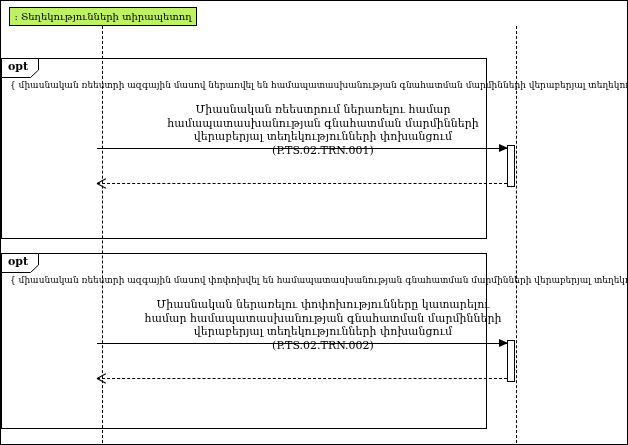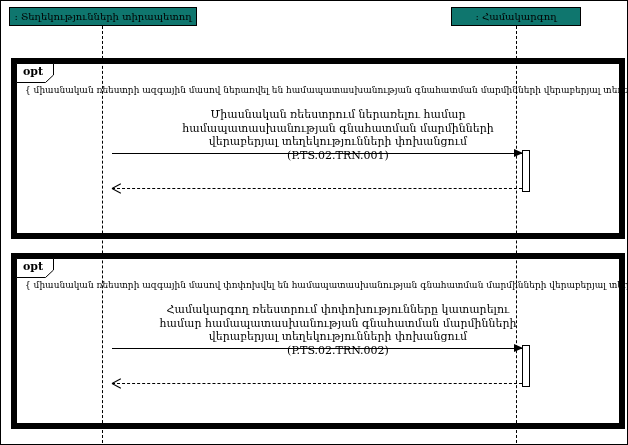--- a/index.html
+++ b/index.html
@@ -19,34 +19,34 @@
     top: 25px;
     bottom: 1px;
     width: 0;
     border-left: 1px dashed #000;
   }
   .actor-box {
     position: absolute;
     top: 6px;
     height: 19px;
     border: 1px solid #000;
-    background: #0f766e;
+    background: #bef264;
     display: flex;
     align-items: center;
     justify-content: center;
     font-size: 10px;
     white-space: nowrap;
     box-sizing: border-box;
     z-index: 3;
   }
   .fragment {
     position: absolute;
-    left: 10px;
-    width: 614px;
-    border: 6px solid #000000;
+    left: 0;
+    width: 486px;
+    border: 1px solid #000000;
     background: transparent;
     box-sizing: border-box;
     z-index: 2;
   }
   .frag-label {
     position: absolute;
     left: -1px;
     top: -1px;
     width: 38px;
     height: 20px;
@@ -118,23 +118,20 @@
 <body>
 
 <div class="canvas">
 
   <div class="lifeline" style="left:101px;"></div>
   <div class="lifeline" style="left:515px;"></div>
 
   <div class="actor-box" style="left:8px; width:188px;">
     <span>: Տեղեկությունների տիրապետող</span>
   </div>
-  <div class="actor-box" style="left:450px; width:130px;">
-    <span>: Համակարգող</span>
-  </div>
 
   <div class="fragment" style="top:57px; height:181px;">
     <div class="frag-label">
       <svg width="38" height="20" viewBox="0 0 38 20">
         <path d="M0.5,0.5 L37.5,0.5 L37.5,12 L29.5,19.5 L0.5,19.5 Z" fill="#fff" stroke="#000" stroke-width="1"></path>
       </svg>
       <span class="frag-op">opt</span>
     </div>
     <div class="guard">{ միասնական ռեեստրի ազգային մասով ներառվել են համապատասխանության գնահատման մարմինների վերաբերյալ տեղեկությունները}</div>
     <div class="msg-label">Միասնական ռեեստրում ներառելու համար համապատասխանության գնահատման մարմինների վերաբերյալ տեղեկությունների փոխանցում (P.TS.02.TRN.001)</div>
@@ -148,21 +145,21 @@
   </div>
 
   <div class="fragment" style="top:252px; height:176px;">
     <div class="frag-label">
       <svg width="38" height="20" viewBox="0 0 38 20">
         <path d="M0.5,0.5 L37.5,0.5 L37.5,12 L29.5,19.5 L0.5,19.5 Z" fill="#fff" stroke="#000" stroke-width="1"></path>
       </svg>
       <span class="frag-op">opt</span>
     </div>
     <div class="guard">{ միասնական ռեեստրի ազգային մասով փոփոխվել են համապատասխանության գնահատման մարմինների վերաբերյալ տեղեկությունները }</div>
-    <div class="msg-label">Համակարգող ռեեստրում փոփոխությունները կատարելու համար համապատասխանության գնահատման մարմինների վերաբերյալ տեղեկությունների փոխանցում (P.TS.02.TRN.002)</div>
+    <div class="msg-label">Միասնական ներառելու փոփոխությունները կատարելու համար համապատասխանության գնահատման մարմինների վերաբերյալ տեղեկությունների փոխանցում (P.TS.02.TRN.002)</div>
     <div class="activation" style="top:86px; height:42px;"></div>
     <div class="arrow solid" style="top:89px;">
       <span class="head-right"></span>
     </div>
     <div class="arrow dashed" style="top:124px;">
       <span class="head-left-open"></span>
     </div>
   </div>
 
 </div>

